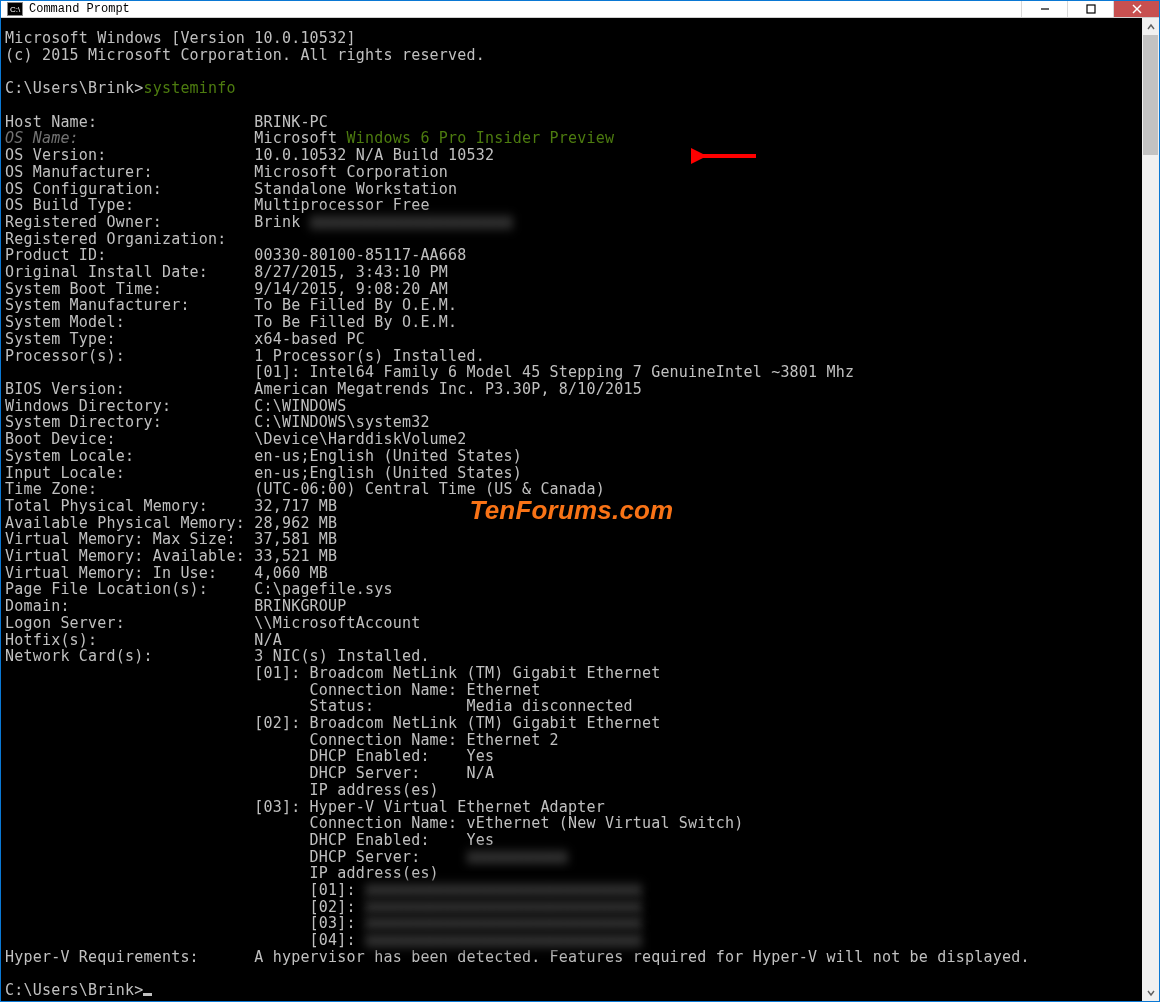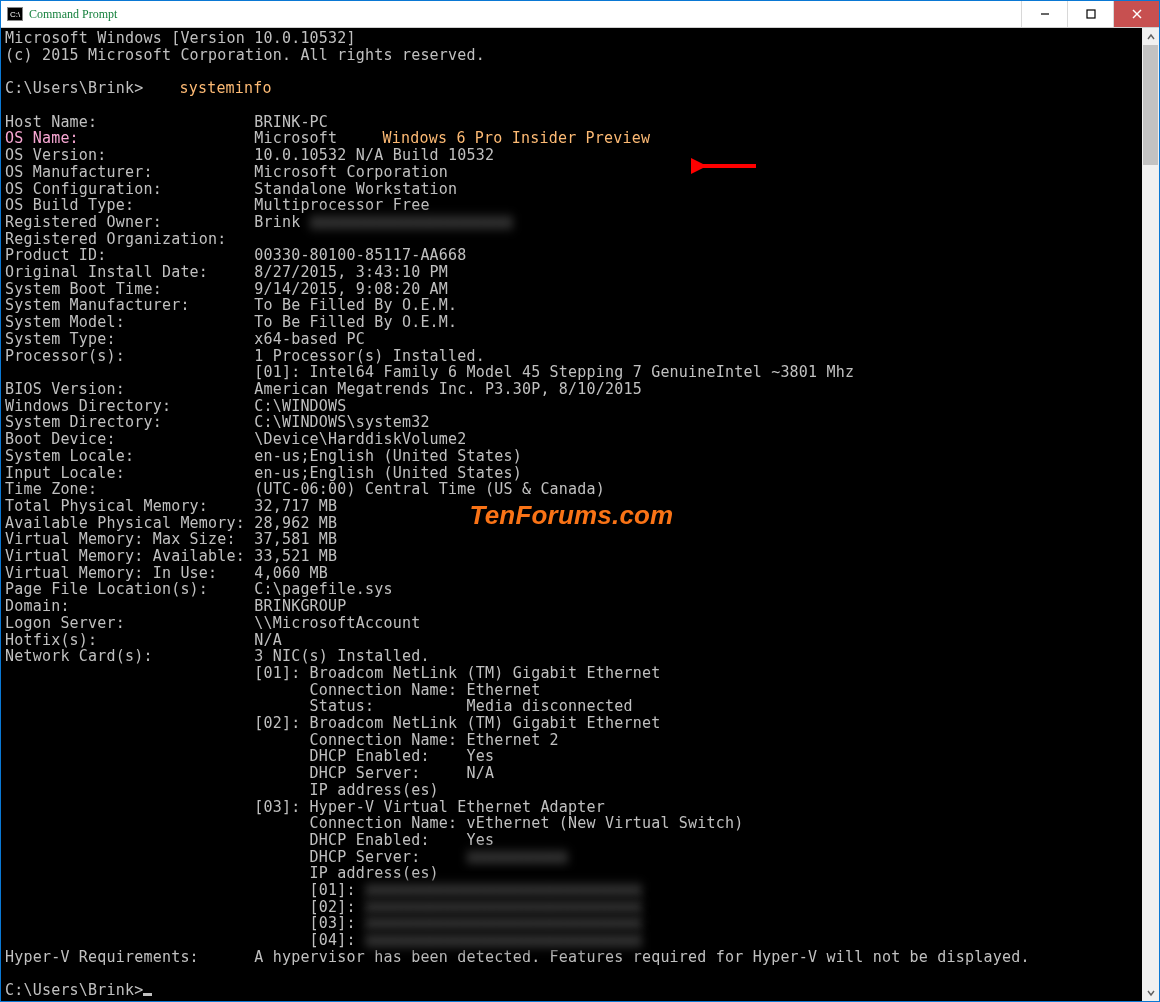--- a/index.html
+++ b/index.html
@@ -38,23 +38,23 @@
     background: #000;
     color: #fff;
     font-size: 8px;
     line-height: 14px;
     text-align: left;
     padding-left: 2px;
     font-family: sans-serif;
     border: 1px solid #888;
   }
   .title-text {
-    font-family: Liberation Serif, serif;
+    font-family: Liberation Mono, monospace;
     font-size: 12px;
-    color: #15803d;
+    color: #000000;
   }
   .window-controls {
     display: flex;
     height: 100%;
   }
   .win-btn {
     width: 46px;
     height: 100%;
     display: flex;
     align-items: center;
@@ -69,21 +69,21 @@
     color: #fff;
   }
   .win-btn svg { display:block; }
   .client-area {
     flex: 1;
     display: flex;
     background: #000;
   }
   .terminal {
     flex: 1;
-    padding: 2px 2px 2px 4px;
+    padding: 12px 2px 2px 4px;
     color: #c0c0c0;
     font-size: 15px;
     line-height: 16.7px;
     white-space: pre;
     font-family: Consolas, "Lucida Console", monospace;
     position: relative;
     overflow: hidden;
     letter-spacing: 0.2px;
   }
   .scrollbar {
@@ -96,22 +96,22 @@
     height: 17px;
     background: #f0f0f0;
     display:flex;align-items:center;justify-content:center;
     color:#606060;font-size:10px;
   }
   .sb-track { flex:1; background:#f0f0f0; position:relative; }
   .sb-thumb {
     position:absolute; left:1px; right:1px; top:0; height:120px;
     background:#c2c2c2;
   }
-  .yellow { color: #fdba74; margin-left: 36px; }
-  .red { color: #f9a8d4; }
+  .yellow { color: #4d7c0f; }
+  .red { color: #737373; font-style: italic; }
   .cursor {
     display:inline-block; width:9px; height:3px;
     background:#c0c0c0; vertical-align: baseline;
     margin-bottom:-1px;
   }
   .watermark {
     position:absolute;
     left:50%; top:50%;
     transform:translate(-50%,-50%);
     color:#f97316;

